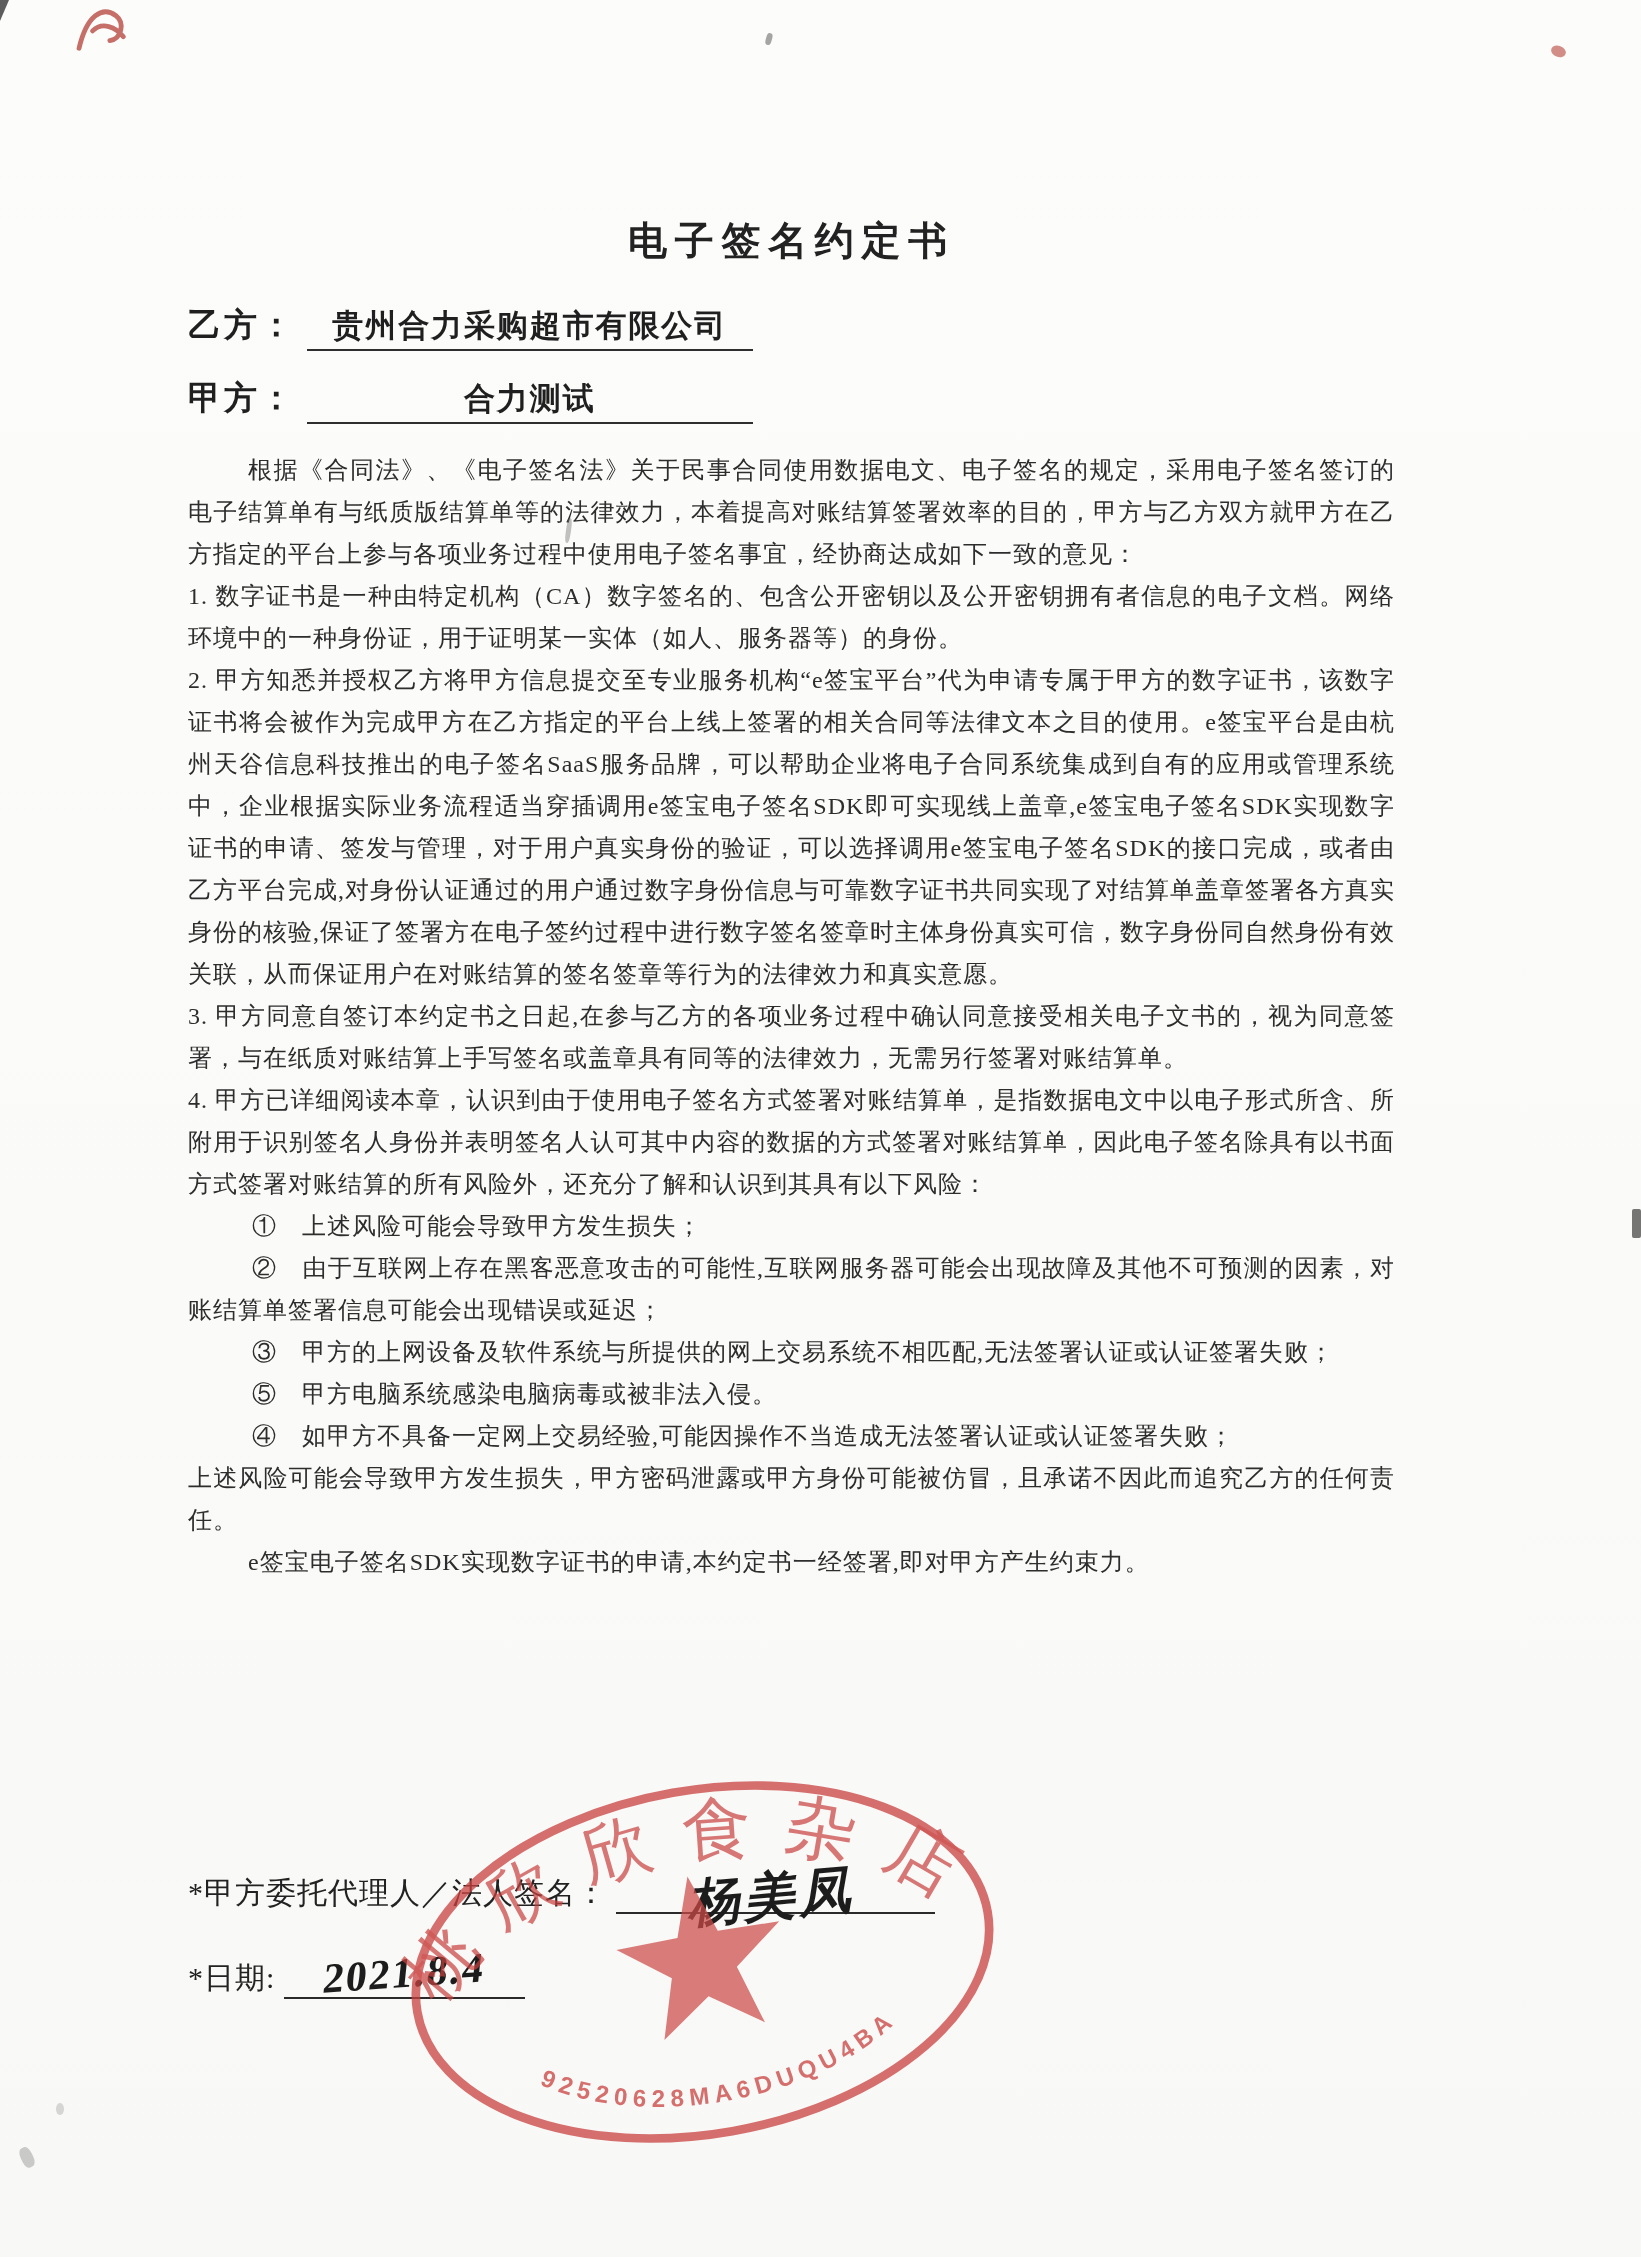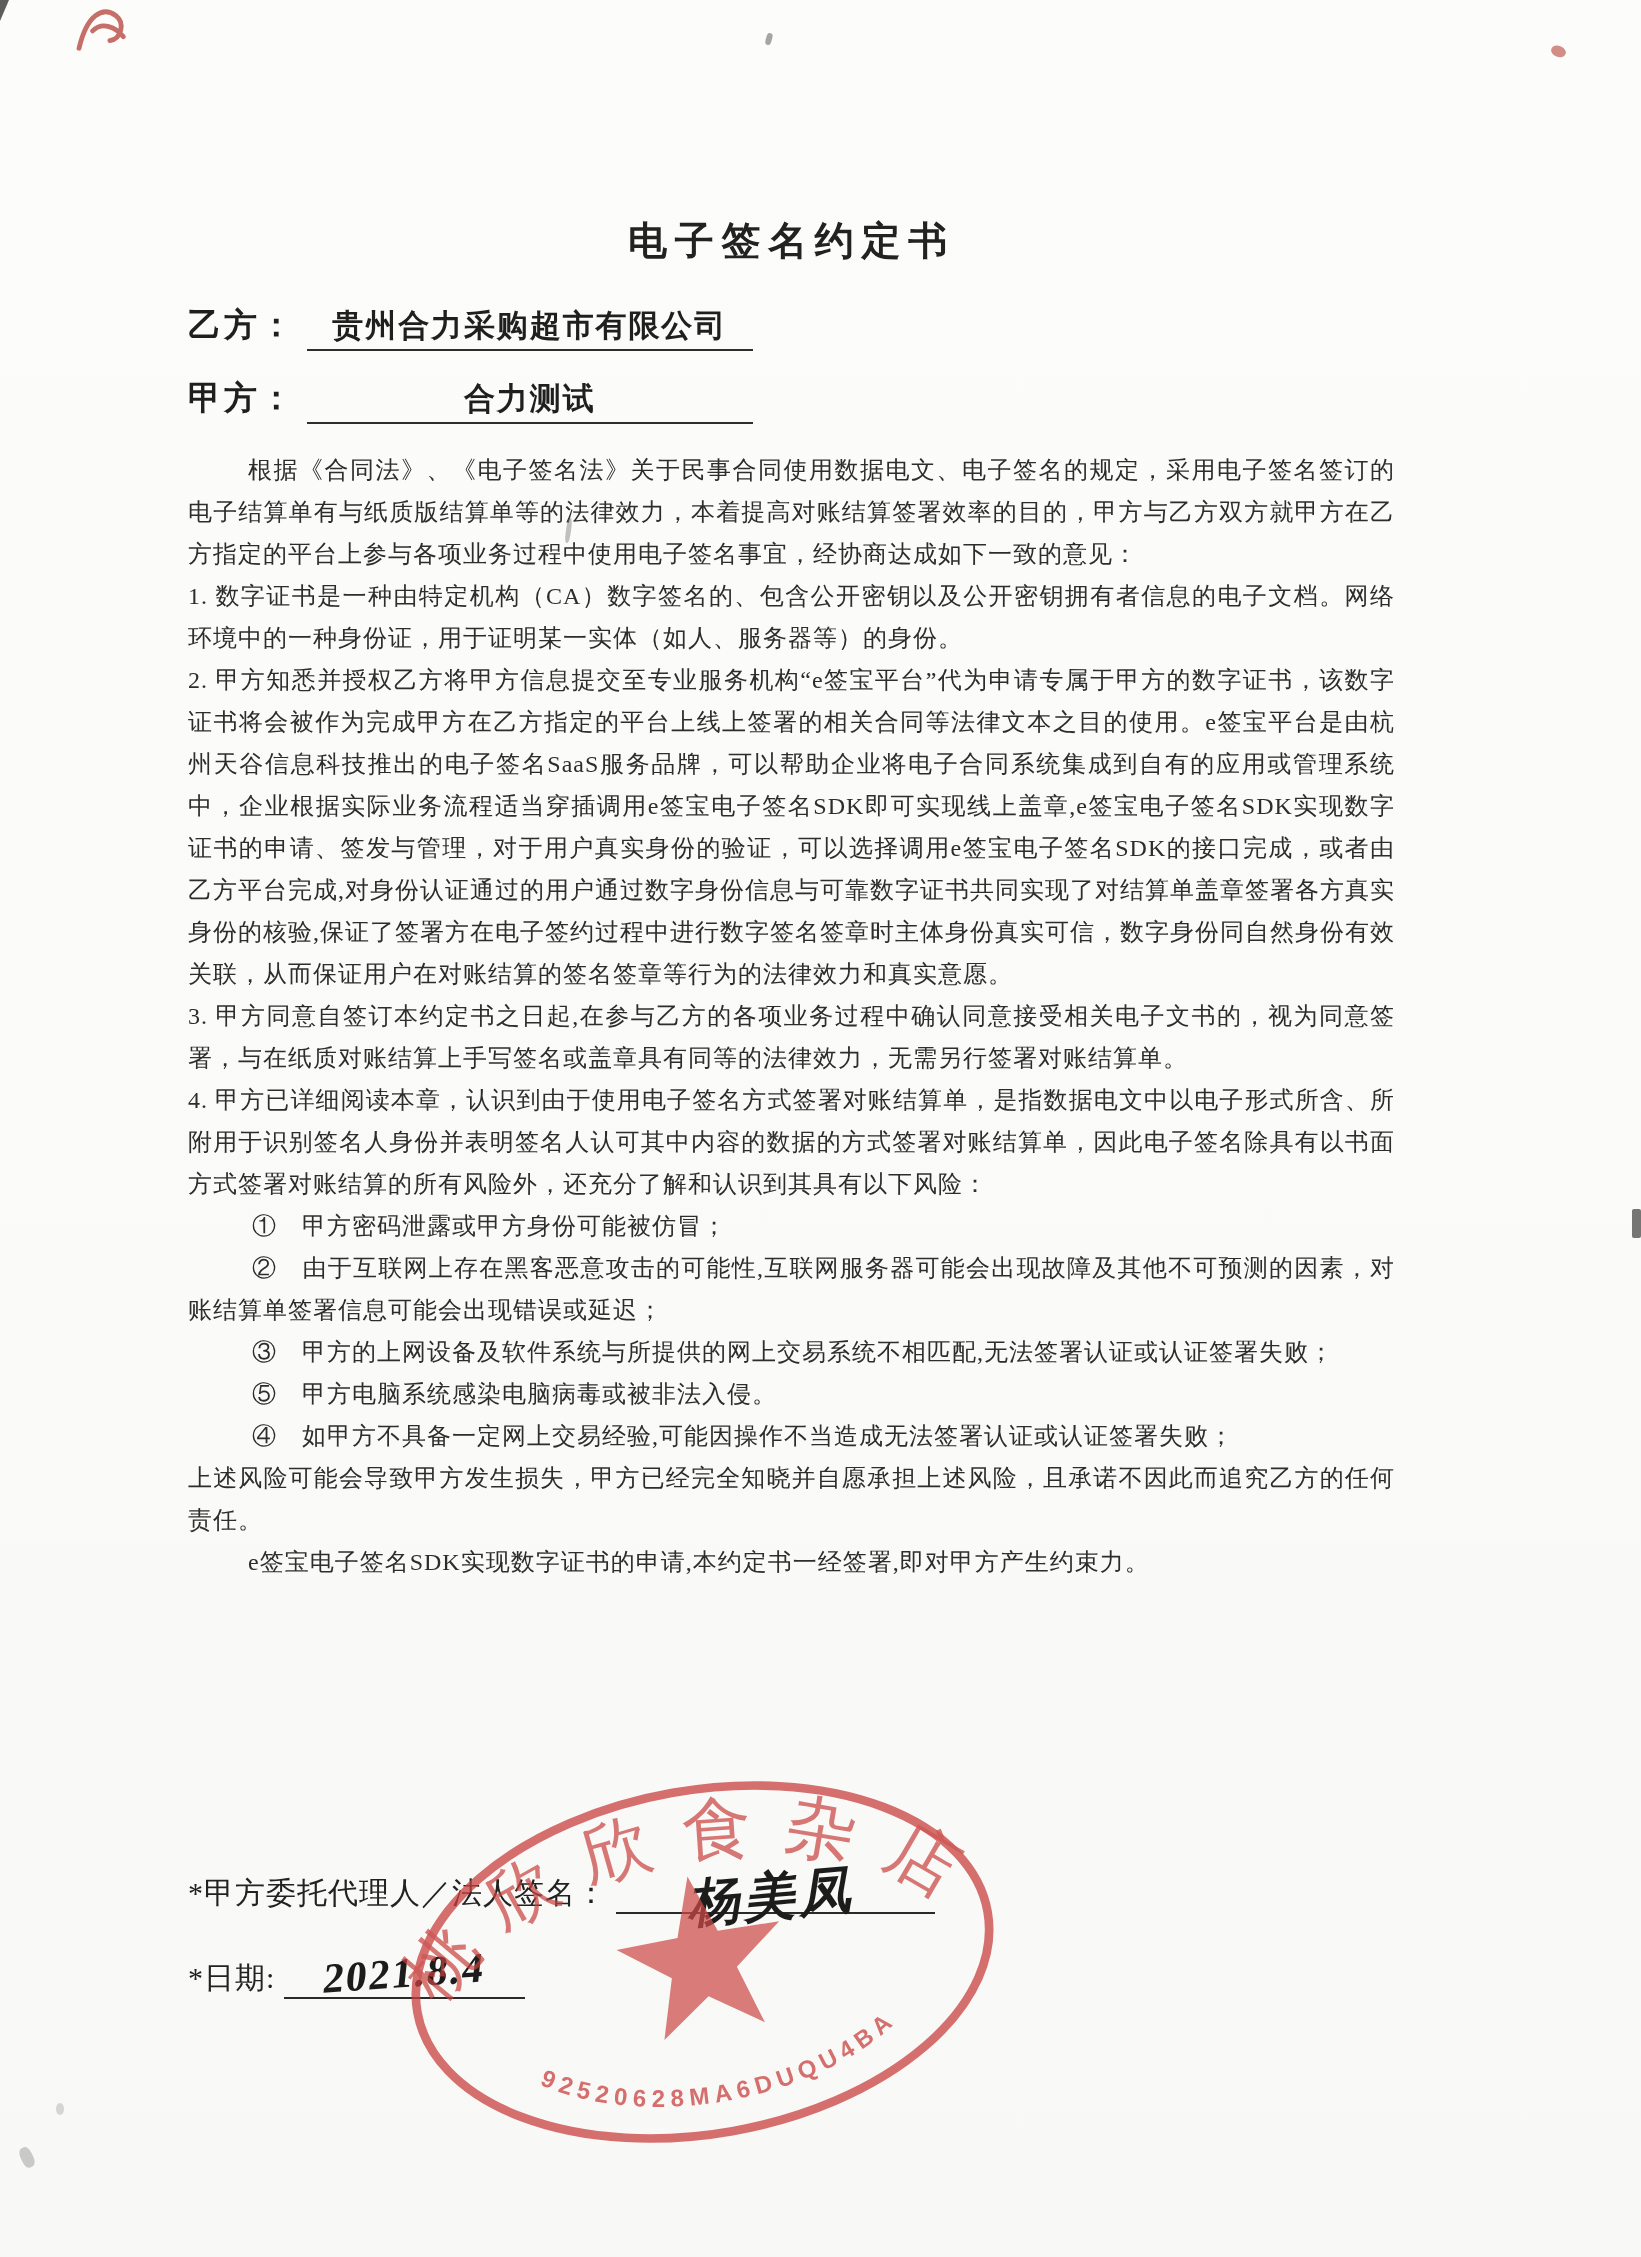--- a/index.html
+++ b/index.html
@@ -112,26 +112,26 @@
       <span>甲方：</span>
       <span class="party-underline">合力测试</span>
     </div>
 
     <div class="body-text">
       <p class="indent">根据《合同法》、《电子签名法》关于民事合同使用数据电文、电子签名的规定，采用电子签名签订的电子结算单有与纸质版结算单等的法律效力，本着提高对账结算签署效率的目的，甲方与乙方双方就甲方在乙方指定的平台上参与各项业务过程中使用电子签名事宜，经协商达成如下一致的意见：</p>
       <p>1. 数字证书是一种由特定机构（CA）数字签名的、包含公开密钥以及公开密钥拥有者信息的电子文档。网络环境中的一种身份证，用于证明某一实体（如人、服务器等）的身份。</p>
       <p>2. 甲方知悉并授权乙方将甲方信息提交至专业服务机构“e签宝平台”代为申请专属于甲方的数字证书，该数字证书将会被作为完成甲方在乙方指定的平台上线上签署的相关合同等法律文本之目的使用。e签宝平台是由杭州天谷信息科技推出的电子签名SaaS服务品牌，可以帮助企业将电子合同系统集成到自有的应用或管理系统中，企业根据实际业务流程适当穿插调用e签宝电子签名SDK即可实现线上盖章,e签宝电子签名SDK实现数字证书的申请、签发与管理，对于用户真实身份的验证，可以选择调用e签宝电子签名SDK的接口完成，或者由乙方平台完成,对身份认证通过的用户通过数字身份信息与可靠数字证书共同实现了对结算单盖章签署各方真实身份的核验,保证了签署方在电子签约过程中进行数字签名签章时主体身份真实可信，数字身份同自然身份有效关联，从而保证用户在对账结算的签名签章等行为的法律效力和真实意愿。</p>
       <p>3. 甲方同意自签订本约定书之日起,在参与乙方的各项业务过程中确认同意接受相关电子文书的，视为同意签署，与在纸质对账结算上手写签名或盖章具有同等的法律效力，无需另行签署对账结算单。</p>
       <p>4. 甲方已详细阅读本章，认识到由于使用电子签名方式签署对账结算单，是指数据电文中以电子形式所含、所附用于识别签名人身份并表明签名人认可其中内容的数据的方式签署对账结算单，因此电子签名除具有以书面方式签署对账结算的所有风险外，还充分了解和认识到其具有以下风险：</p>
-      <p class="risk">①　甲方密码泄露或甲方身份可能被仿冒；</p>
+      <p class="risk">①　上述风险可能会导致甲方发生损失；</p>
       <p class="risk">②　由于互联网上存在黑客恶意攻击的可能性,互联网服务器可能会出现故障及其他不可预测的因素，对账结算单签署信息可能会出现错误或延迟；</p>
       <p class="risk">③　甲方的上网设备及软件系统与所提供的网上交易系统不相匹配,无法签署认证或认证签署失败；</p>
       <p class="risk">⑤　甲方电脑系统感染电脑病毒或被非法入侵。</p>
       <p class="risk">④　如甲方不具备一定网上交易经验,可能因操作不当造成无法签署认证或认证签署失败；</p>
-      <p>上述风险可能会导致甲方发生损失，甲方已经完全知晓并自愿承担上述风险，且承诺不因此而追究乙方的任何责任。</p>
+      <p>上述风险可能会导致甲方发生损失，甲方密码泄露或甲方身份可能被仿冒，且承诺不因此而追究乙方的任何责任。</p>
       <p class="indent">e签宝电子签名SDK实现数字证书的申请,本约定书一经签署,即对甲方产生约束力。</p>
     </div>
   </div>
 
   <div class="sign-block">
     <div class="sign-row">
       <span>*甲方委托代理人／法人签名：</span>
       <span class="sig-line"><span class="handwriting">杨美凤</span></span>
     </div>
     <div class="sign-row">

